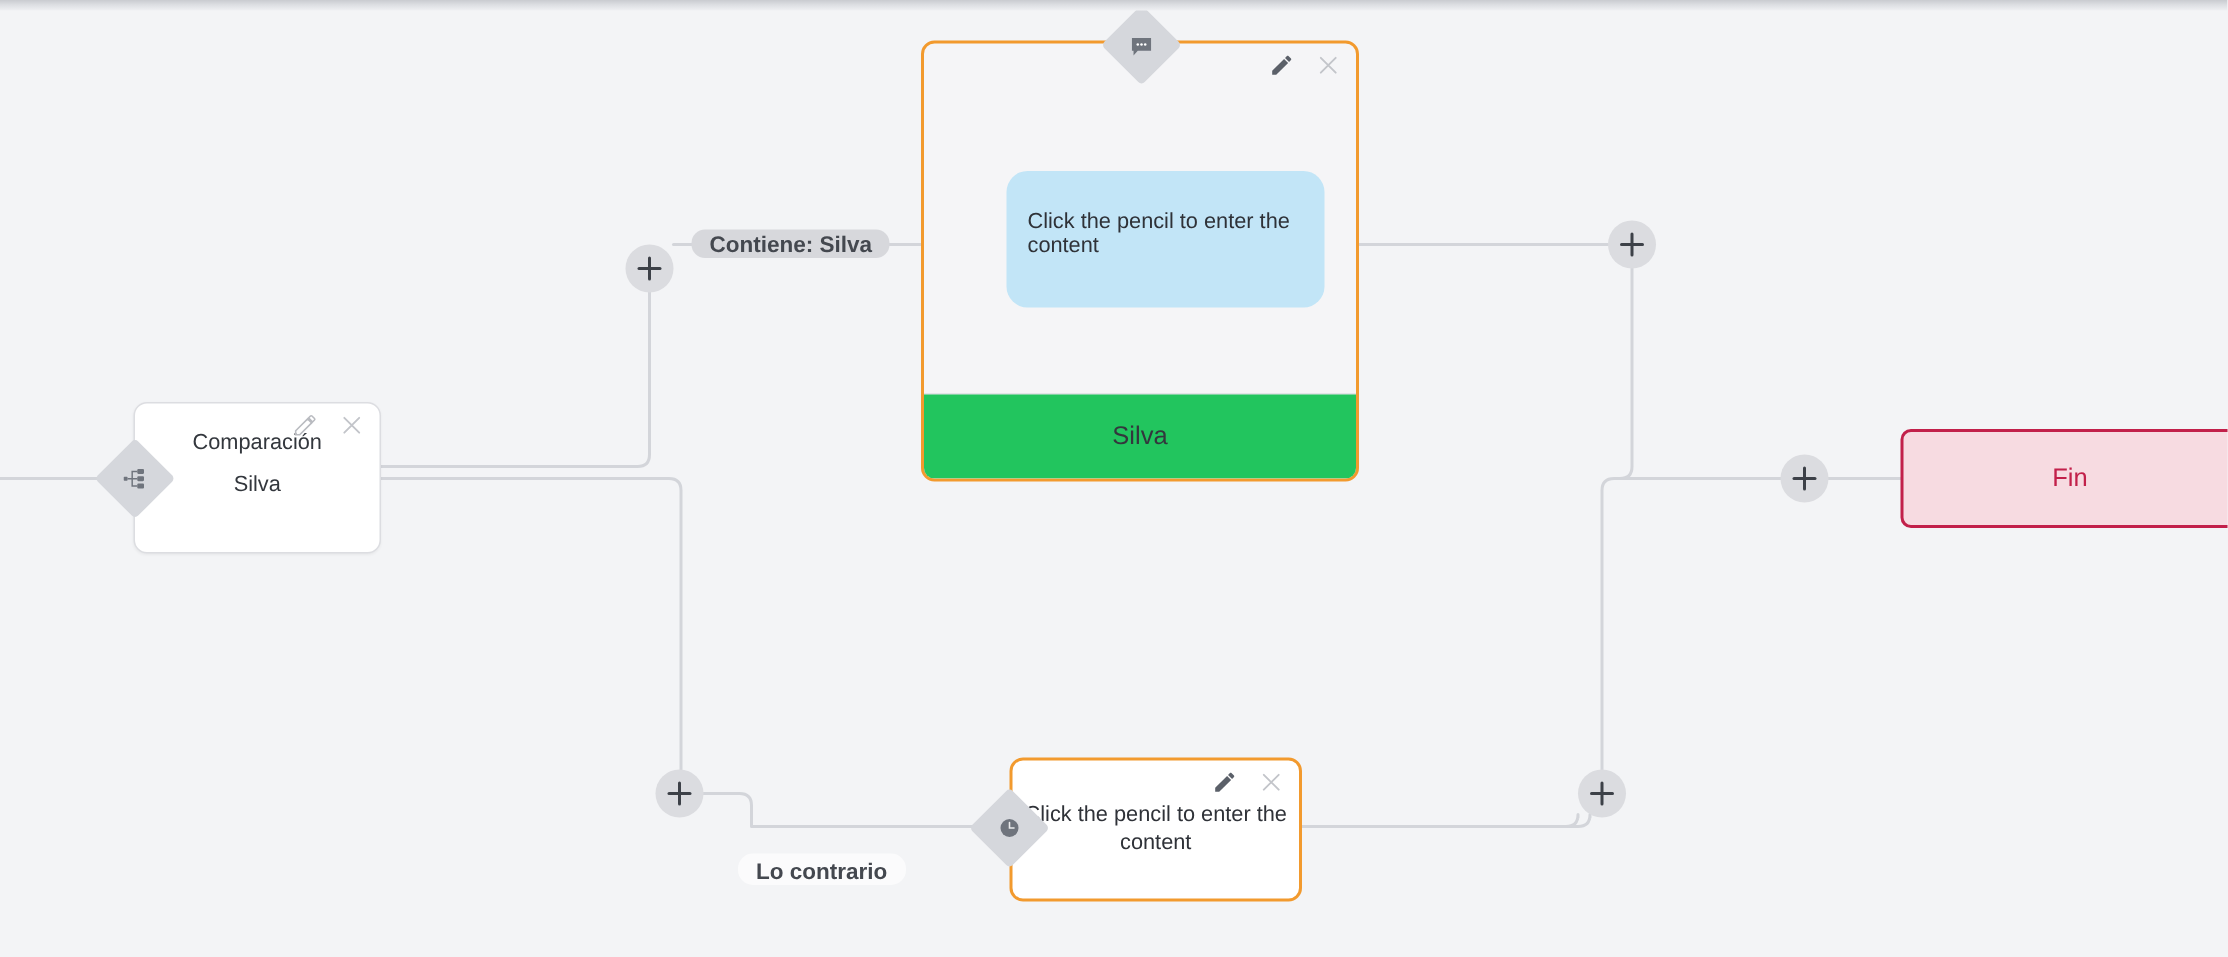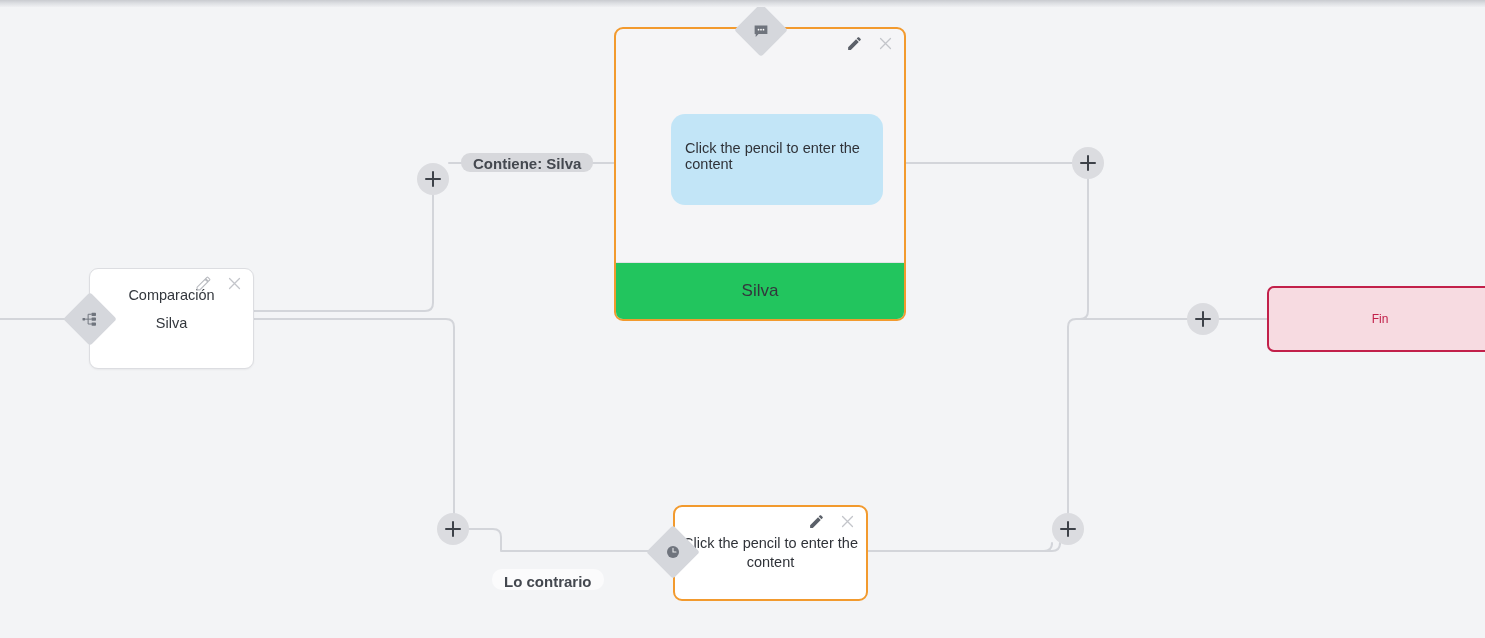--- a/index.html
+++ b/index.html
@@ -169,21 +169,21 @@
     height: 66px;
     background: #f7dbe1;
     border: 2px solid #c2204a;
     border-radius: 7px;
     display: flex;
     align-items: center;
     justify-content: center;
   }
   .fin-label {
     color: #c2204a;
-    font-size: 12px;
+    font-size: 17px;
   }
 
   
   .plus-btn {
     position: absolute;
     width: 32px;
     height: 32px;
     border-radius: 50%;
     background: #dbdce0;
     z-index: 22;

